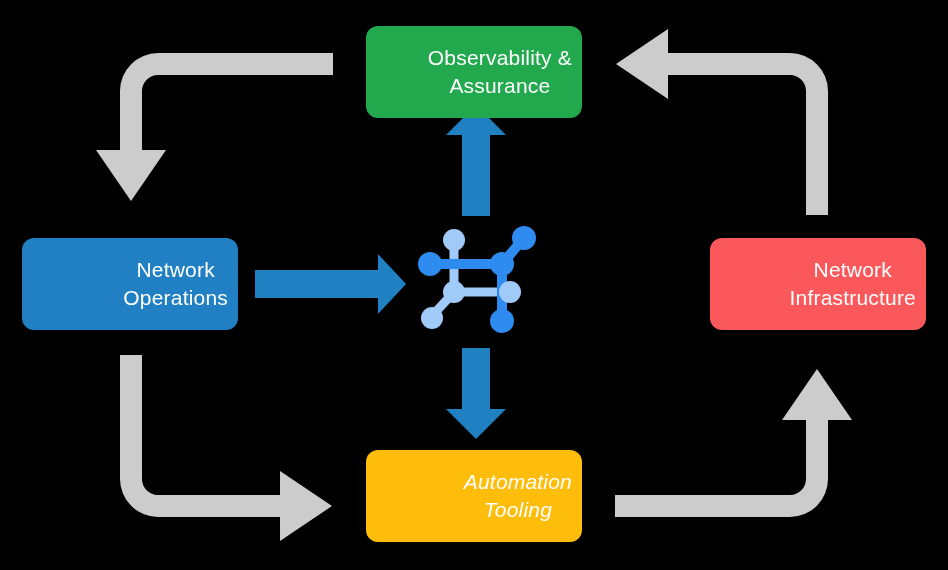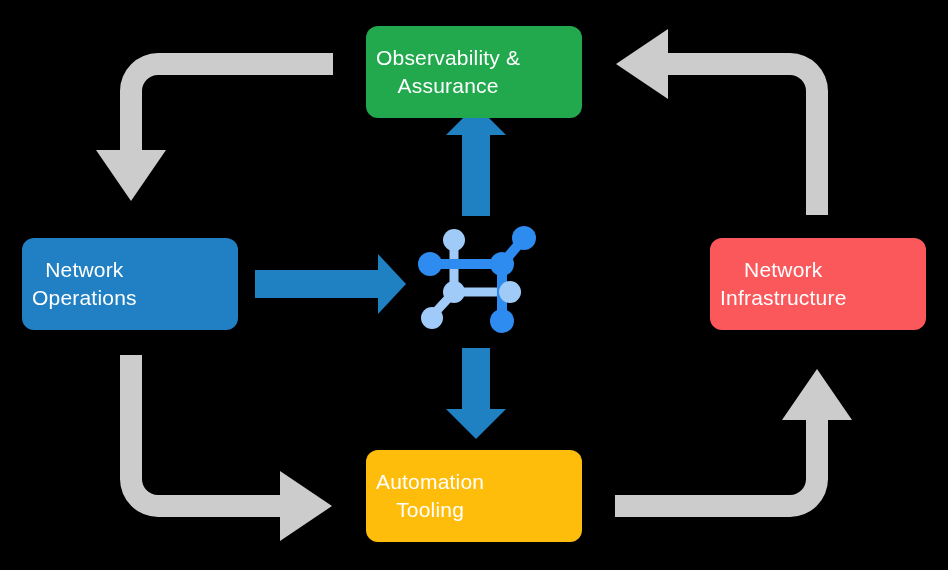--- a/index.html
+++ b/index.html
@@ -17,21 +17,21 @@
     position: relative;
     width: 948px;
     height: 570px;
     background: #000000;
   }
   .node-box {
     position: absolute;
     border-radius: 12px;
     display: flex;
     align-items: center;
-    justify-content: flex-start;
+    justify-content: flex-end;
     text-align: center;
     color: #ffffff;
     font-size: 21px;
     line-height: 1.32;
     font-weight: 400;
     letter-spacing: 0.2px;
     box-sizing: border-box;
     padding: 6px 10px;
     user-select: none;
   }
@@ -55,20 +55,21 @@
     left: 710px;
     top: 238px;
     width: 216px;
     height: 92px;
   }
   #box-automation {
     left: 366px;
     top: 450px;
     width: 216px;
     height: 92px;
+    font-style: italic;
   }
   .svg-layer {
     position: absolute;
     left: 0;
     top: 0;
     width: 948px;
     height: 570px;
     pointer-events: none;
   }
   .hub-icon {

